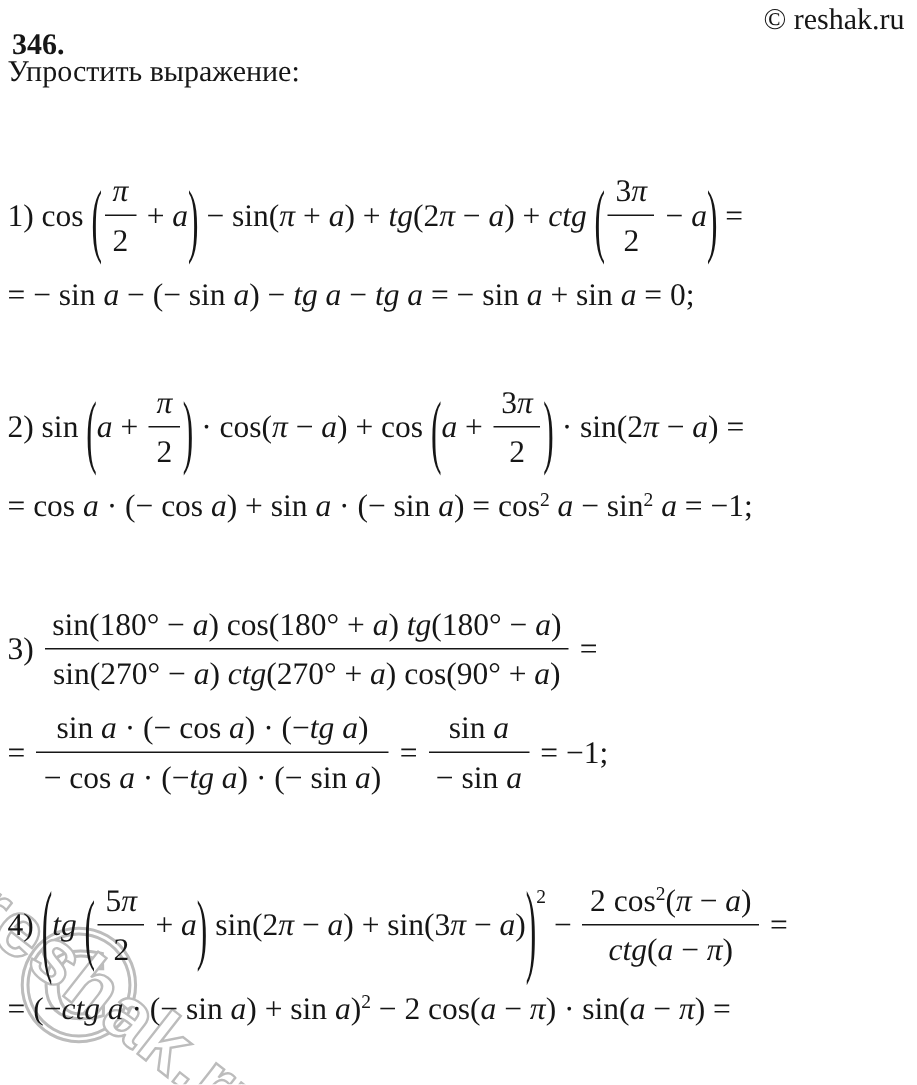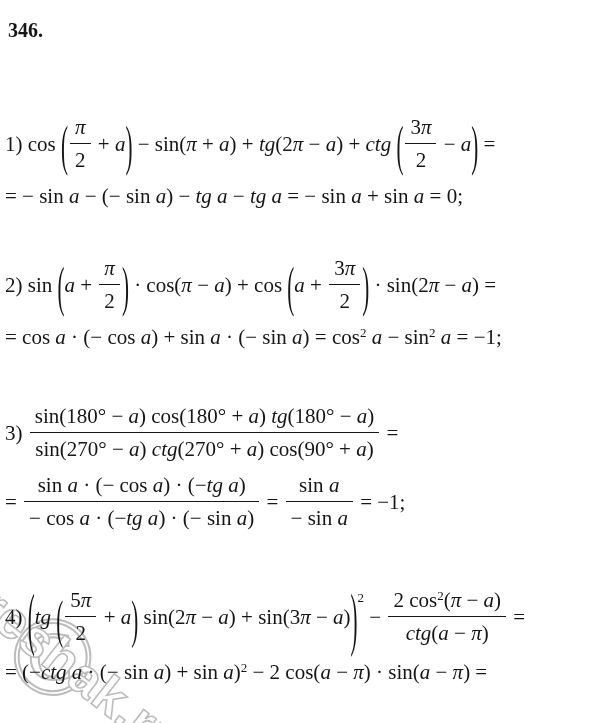--- a/index.html
+++ b/index.html
@@ -26,20 +26,22 @@
 
 <div class="page">
 
   <div class="wm">
     <span class="wm-c">©</span>
     <span class="wm-text">reshak.ru</span>
   </div>
 
   <div class="content">
     <div class="hnum">346.</div>
+    <div class="copyright">© reshak.ru</div>
+    <div class="task">Упростить выражение:</div>
 
     <div class="mline" style="top:115px"><span class="rm">1) cos </span><span class="paren" style="transform: scaleY(2.6);">(</span><span class="frac"><span class="fn"><span class="it">π</span></span><span class="fd"><span class="rm">2</span></span></span><span class="rm"> + </span><span class="it">a</span><span class="paren" style="transform: scaleY(2.6);">)</span><span class="rm"> − sin(</span><span class="it">π</span><span class="rm"> + </span><span class="it">a</span><span class="rm">) + </span><span class="it">tg</span><span class="rm">(2</span><span class="it">π</span><span class="rm"> − </span><span class="it">a</span><span class="rm">) + </span><span class="it">ctg </span><span class="paren" style="transform: scaleY(2.6);">(</span><span class="frac"><span class="fn"><span class="rm">3</span><span class="it">π</span></span><span class="fd"><span class="rm">2</span></span></span><span class="rm"> − </span><span class="it">a</span><span class="paren" style="transform: scaleY(2.6);">)</span><span class="rm"> =</span></div>
     <div class="mline" style="top:183px"><span class="rm">= − sin </span><span class="it">a</span><span class="rm"> − (− sin </span><span class="it">a</span><span class="rm">) − </span><span class="it">tg a</span><span class="rm"> − </span><span class="it">tg a</span><span class="rm"> = − sin </span><span class="it">a</span><span class="rm"> + sin </span><span class="it">a</span><span class="rm"> = 0;</span></div>
 
     <div class="mline" style="top:256px"><span class="rm">2) sin </span><span class="paren" style="transform: scaleY(2.6);">(</span><span class="it">a</span><span class="rm"> + </span><span class="frac"><span class="fn"><span class="it">π</span></span><span class="fd"><span class="rm">2</span></span></span><span class="paren" style="transform: scaleY(2.6);">)</span><span class="rm"> · cos(</span><span class="it">π</span><span class="rm"> − </span><span class="it">a</span><span class="rm">) + cos </span><span class="paren" style="transform: scaleY(2.6);">(</span><span class="it">a</span><span class="rm"> + </span><span class="frac"><span class="fn"><span class="rm">3</span><span class="it">π</span></span><span class="fd"><span class="rm">2</span></span></span><span class="paren" style="transform: scaleY(2.6);">)</span><span class="rm"> · sin(2</span><span class="it">π</span><span class="rm"> − </span><span class="it">a</span><span class="rm">) =</span></div>
     <div class="mline" style="top:324px"><span class="rm">= cos </span><span class="it">a</span><span class="rm"> · (− cos </span><span class="it">a</span><span class="rm">) + sin </span><span class="it">a</span><span class="rm"> · (− sin </span><span class="it">a</span><span class="rm">) = cos</span><span class="sup">2</span><span class="rm"> </span><span class="it">a</span><span class="rm"> − sin</span><span class="sup">2</span><span class="rm"> </span><span class="it">a</span><span class="rm"> = −1;</span></div>
 
     <div class="mline" style="top:404px"><span class="rm">3) </span><span class="frac"><span class="fn"><span class="rm">sin(180° − </span><span class="it">a</span><span class="rm">) cos(180° + </span><span class="it">a</span><span class="rm">) </span><span class="it">tg</span><span class="rm">(180° − </span><span class="it">a</span><span class="rm">)</span></span><span class="fd"><span class="rm">sin(270° − </span><span class="it">a</span><span class="rm">) </span><span class="it">ctg</span><span class="rm">(270° + </span><span class="it">a</span><span class="rm">) cos(90° + </span><span class="it">a</span><span class="rm">)</span></span></span><span class="rm"> =</span></div>
     <div class="mline" style="top:473px"><span class="rm">= </span><span class="frac"><span class="fn"><span class="rm">sin </span><span class="it">a</span><span class="rm"> · (− cos </span><span class="it">a</span><span class="rm">) · (−</span><span class="it">tg a</span><span class="rm">)</span></span><span class="fd"><span class="rm">− cos </span><span class="it">a</span><span class="rm"> · (−</span><span class="it">tg a</span><span class="rm">) · (− sin </span><span class="it">a</span><span class="rm">)</span></span></span><span class="rm"> = </span><span class="frac"><span class="fn"><span class="rm">sin </span><span class="it">a</span></span><span class="fd"><span class="rm">− sin </span><span class="it">a</span></span></span><span class="rm"> = −1;</span></div>
 

